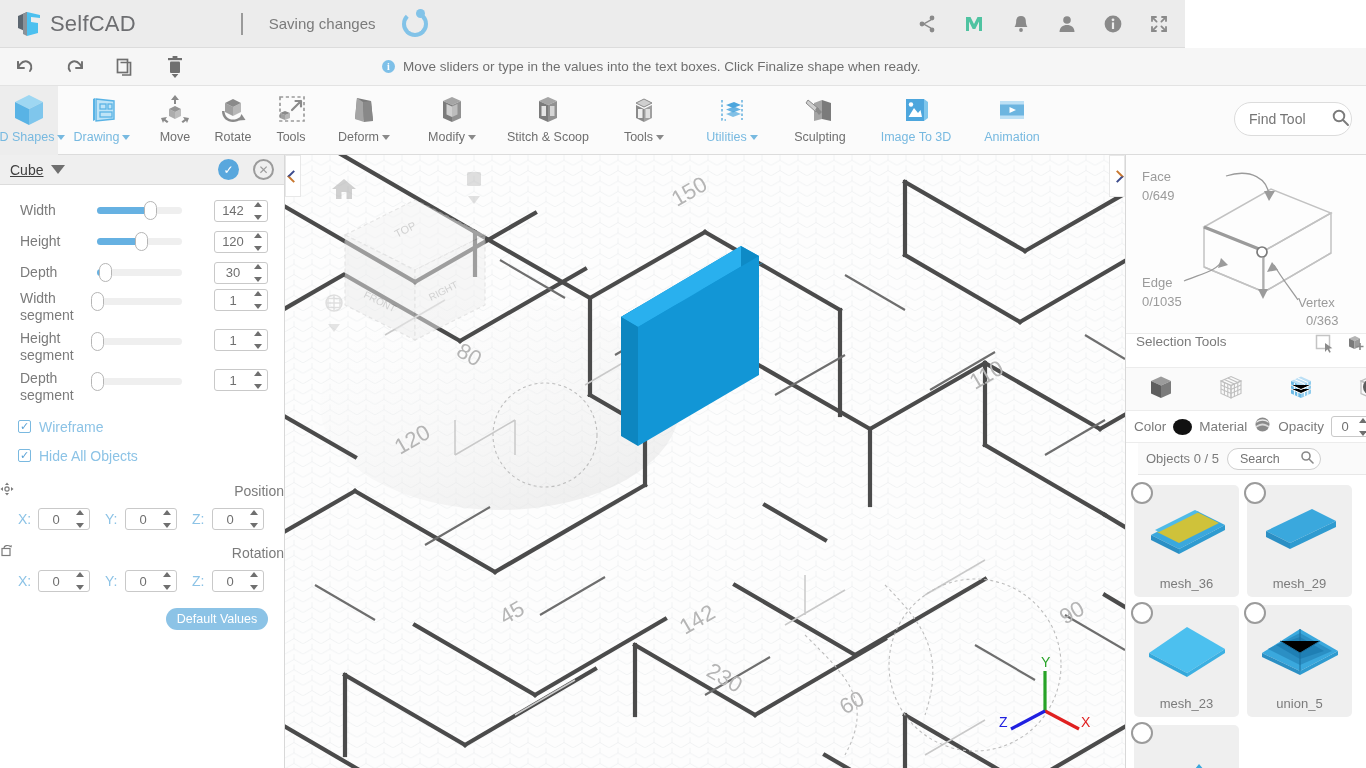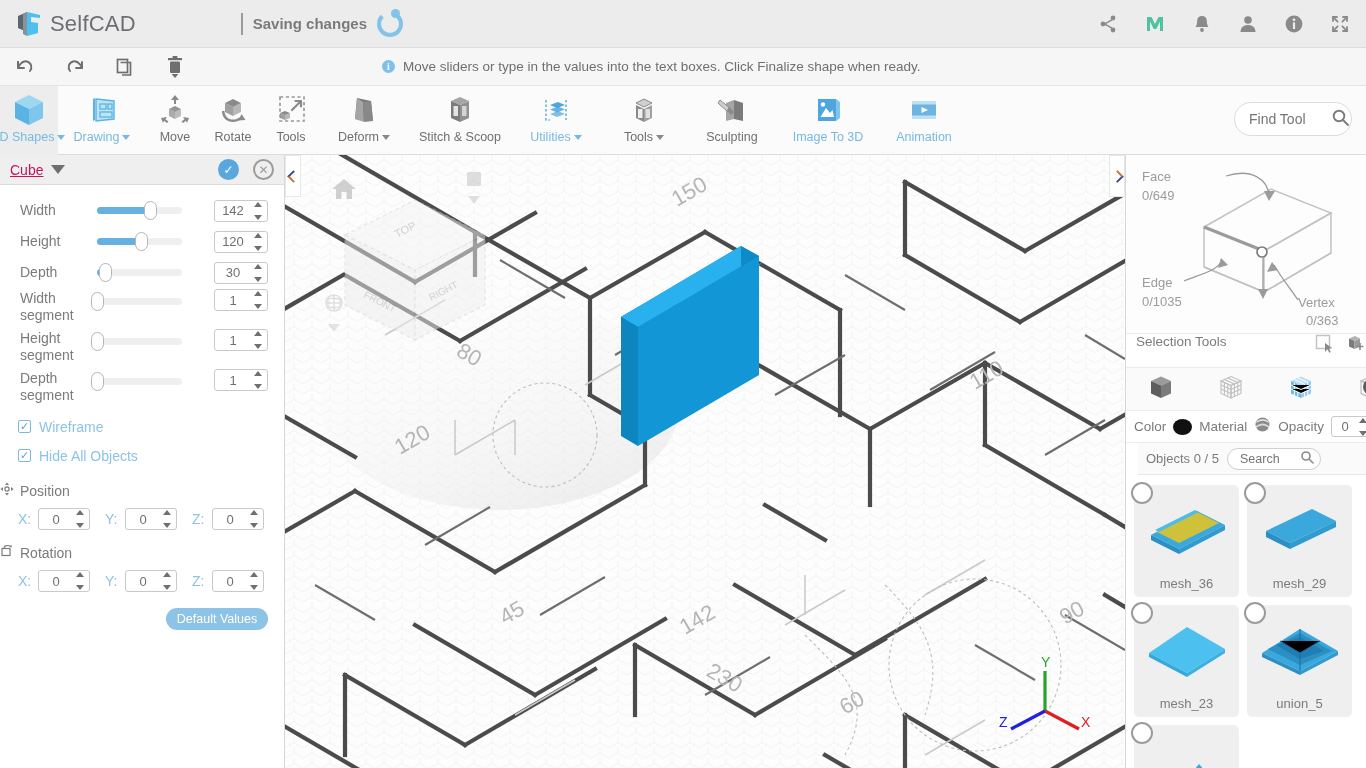--- a/index.html
+++ b/index.html
@@ -7,36 +7,36 @@
     width: 1366px; height: 768px;
     font-family: "Liberation Sans", sans-serif;
     overflow: hidden;
     background: #fff;
     color: #7b7b7b;
   }
   .app { position: relative; width: 1366px; height: 768px; }
 
   
   .menubar {
-    position: absolute; top: 0; left: 0; width: 1366px; height: 48px;
+    position: absolute; top: 0; left: 0; width: 1185px; height: 48px;
     background: #ececec;
     border-bottom: 1px solid #dcdcdc;
     display: flex; align-items: center;
   }
   .brand { display: flex; align-items: center; padding-left: 14px; }
   .brand-logo { width: 30px; height: 30px; position: relative; }
   .brand-name { font-size: 22px; color: #6d6e71; letter-spacing: .2px; margin-left: 6px; }
   .menu-items { display: flex; align-items: center; margin-left: 24px; }
   .menu-item {
     font-size: 15px; color: #7b7b7b; padding: 4px 14px; cursor: pointer;
     display: flex; align-items: center; gap: 5px;
   }
   .caret { width: 0; height: 0; border-left: 4px solid transparent; border-right: 4px solid transparent; border-top: 5px solid #8a8a8a; display:inline-block; }
   .saving {
-    display: flex; align-items: center; margin-left: 105px; gap: 10px; font-weight: bold;
+    display: flex; align-items: center; margin-left: 105px; gap: 26px;
   }
   .saving-bar { width: 2px; height: 22px; background: #9a9a9a; }
   .saving-text { font-size: 15px; color: #7b7b7b; }
   .spinner {
     width: 26px; height: 26px; border-radius: 50%;
     border: 4px solid #82c3e8; border-top-color: transparent; position: relative;
   }
   .spinner::after{
     content:""; position:absolute; width:9px; height:9px; border-radius:50%;
     background:#82c3e8; top:-6px; right:-1px;
@@ -86,21 +86,21 @@
 
   
   .leftpanel {
     position:absolute; top:155px; left:0; width:285px; height:613px;
     background:#fff; border-right:1px solid #d8d8d8; overflow:hidden;
   }
   .lp-header {
     height:30px; background:#efefef; border-bottom:1px solid #dcdcdc;
     display:flex; align-items:center; padding: 0 10px;
   }
-  .lp-title { font-size:14px; color:#be185d;text-decoration:underline; }
+  .lp-title { font-size:14px; color:#404040;text-decoration:underline; }
   .lp-tri { margin-left:8px; width:0;height:0;border-left:7px solid transparent;border-right:7px solid transparent;border-top:9px solid #6f6f6f; }
   .lp-hdr-actions { margin-left:auto; display:flex; gap:14px; align-items:center; }
   .circle-btn { width:21px; height:21px; border-radius:50%; display:flex; align-items:center; justify-content:center; cursor:pointer; }
   .ok-btn { background:#59a7dd; color:#fff; font-size:12px; }
   .x-btn { border:2px solid #9b9b9b; color:#9b9b9b; font-size:12px; }
 
   .param-rows { padding: 10px 0 0 0; }
   .prow { display:flex; align-items:center; height:31px; padding-left:20px; }
   .prow.tall { height:40px; align-items:flex-start; padding-top:2px; }
   .plabel { width:76px; font-size:14px; color:#7b7b7b; line-height:17px; }
@@ -124,21 +124,21 @@
   .spin .up { border-bottom:5px solid #6f6f6f; }
   .spin .dn { border-top:5px solid #6f6f6f; }
 
   .chk-row { display:flex; align-items:center; gap:8px; padding-left:18px; height:29px; cursor:pointer; }
   .chk {
     width:13px; height:13px; border:1px solid #7ab9e0; border-radius:2px; background:#fff;
     display:flex; align-items:center; justify-content:center; font-size:11px; color:#5aa2d6;
   }
   .chk-label { font-size:14px; color:#8cc3e6; }
 
-  .sect-title { display:flex; align-items:center; justify-content:flex-start; gap:6px; font-size:14px; color:#7b7b7b; margin-top:12px; }
+  .sect-title { display:flex; align-items:center; justify-content:space-between; gap:6px; font-size:14px; color:#7b7b7b; margin-top:12px; }
   .xyz-row { display:flex; align-items:center; padding-left:18px; margin-top:9px; gap:3px; }
   .axis-lbl { font-size:14px; color:#8cc3e6; width:17px; }
   .xyzbox { width:52px; height:22px; border:1px solid #c9c9c9; border-radius:3px; background:#fff; display:flex; align-items:center; position:relative; margin-right:12px; }
   .xyzbox input { border:none; outline:none; width:34px; text-align:center; font-size:13px; color:#6f6f6f; background:transparent; font-family:"Liberation Sans", sans-serif; }
   .defbtn {
     margin: 16px 16px 0 auto; width:102px; height:22px; border-radius:11px; background:#8cc3e6;
     color:#fff; font-size:12.5px; display:flex; align-items:center; justify-content:center; cursor:pointer;
   }
   .defbtn-wrap { display:flex; }
 
@@ -406,65 +406,80 @@
           <path d="M13 8 L19 12 L20 32 L11 29 Z" fill="#a5a5a5"></path>
           <path d="M19 12 L27 11 L29 31 L20 32 Z" fill="#888"></path>
         </svg>
       </span>
       <span class="tool-label">
         <span>Deform</span>
         <i class="caret"></i>
       </span>
     </div>
 
+    <div class="tool wide">
+      <span class="tool-ic">
+        <svg width="40" height="40" viewBox="0 0 40 40">
+          <path d="M11 11 L20 7 L29 11 L20 15 Z" fill="#a5a5a5"></path>
+          <path d="M11 11 L20 15 L20 32 L11 28 Z" fill="#7b7b7b"></path>
+          <path d="M29 11 L20 15 L20 32 L29 28 Z" fill="#919191"></path>
+          <path d="M14.5 14 L20 16.5 L20 27 L14.5 24.5 Z" fill="#cfcfcf"></path>
+          <path d="M25.5 14 L20 16.5 L20 27 L25.5 24.5 Z" fill="#bdbdbd"></path>
+        </svg>
+      </span>
+      <span class="tool-label">
+        <span>Modify</span>
+        <i class="caret"></i>
+      </span>
+    </div>
 
     <div class="tool" style="width:104px">
       <span class="tool-ic">
         <svg width="40" height="40" viewBox="0 0 40 40">
           <path d="M11 11 L20 7 L29 11 L20 15 Z" fill="#a5a5a5"></path>
           <path d="M11 11 L20 15 L20 32 L11 28 Z" fill="#7b7b7b"></path>
           <path d="M29 11 L20 15 L20 32 L29 28 Z" fill="#919191"></path>
           <rect x="13.5" y="16" width="4.5" height="10" fill="#e4e4e4"></rect>
           <rect x="22" y="16" width="4.5" height="10" fill="#d5d5d5"></rect>
         </svg>
       </span>
       <span class="tool-label">Stitch &amp; Scoop</span>
+    </div>
+
+    <div class="tool wide">
+      <span class="tool-ic">
+        <svg width="40" height="40" viewBox="0 0 40 40">
+          <path d="M12 13 L20 9 L28 13 L20 17 Z" fill="#cfcfcf" stroke="#8a8a8a" stroke-width="1"></path>
+          <path d="M12 15 L20 19 L20 32 L12 28 Z" fill="#8a8a8a"></path>
+          <path d="M28 15 L20 19 L20 32 L28 28 Z" fill="#a0a0a0"></path>
+          <rect x="14" y="19" width="4.5" height="9" fill="#efefef"></rect>
+          <rect x="21.5" y="19" width="4.5" height="9" fill="#e0e0e0"></rect>
+        </svg>
+      </span>
+      <span class="tool-label">
+        <span>Tools</span>
+        <i class="caret"></i>
+      </span>
     </div>
 
     <div class="tool wide">
       <span class="tool-ic">
         <svg width="40" height="40" viewBox="0 0 40 40">
           <path d="M10 10 L10 30 L14 30" fill="none" stroke="#6db5e0" stroke-width="1.6" stroke-dasharray="2.5 2"></path>
           <path d="M30 10 L30 30" fill="none" stroke="#6db5e0" stroke-width="1.6" stroke-dasharray="2.5 2"></path>
           <g fill="#4da6dd">
             <path d="M14 15 L22 12 L29 15 L21 18 Z"></path>
             <path d="M14 19.5 L22 16.5 L29 19.5 L21 22.5 Z" opacity=".85"></path>
             <path d="M14 24 L22 21 L29 24 L21 27 Z" opacity=".7"></path>
           </g>
         </svg>
       </span>
       <span class="tool-label blue">
         <span>Utilities</span>
         <i class="caret" style="border-top-color:#77b9e0"></i>
-      </span>
-    </div>
-
-    <div class="tool wide">
-      <span class="tool-ic">
-        <svg width="40" height="40" viewBox="0 0 40 40">
-          <path d="M12 13 L20 9 L28 13 L20 17 Z" fill="#cfcfcf" stroke="#8a8a8a" stroke-width="1"></path>
-          <path d="M12 15 L20 19 L20 32 L12 28 Z" fill="#8a8a8a"></path>
-          <path d="M28 15 L20 19 L20 32 L28 28 Z" fill="#a0a0a0"></path>
-          <rect x="14" y="19" width="4.5" height="9" fill="#efefef"></rect>
-          <rect x="21.5" y="19" width="4.5" height="9" fill="#e0e0e0"></rect>
-        </svg>
-      </span>
-      <span class="tool-label">
-        <span>Tools</span>
-        <i class="caret"></i>
       </span>
     </div>
 
     <div class="tool wide">
       <span class="tool-ic">
         <svg width="40" height="40" viewBox="0 0 40 40">
           <path d="M22 10 L31 13 L31 31 L22 29 Z" fill="#7b7b7b"></path>
           <path d="M22 10 L22 29 L14 31 L14 13 Z" fill="#a5a5a5"></path>
           <path d="M8 10 L19 19 L16 22 L6 13 Z" fill="#cfcfcf" stroke="#8a8a8a" stroke-width="1"></path>
           <path d="M17 17 L22 22 L19 25 L15 20 Z" fill="#8a8a8a"></path>

